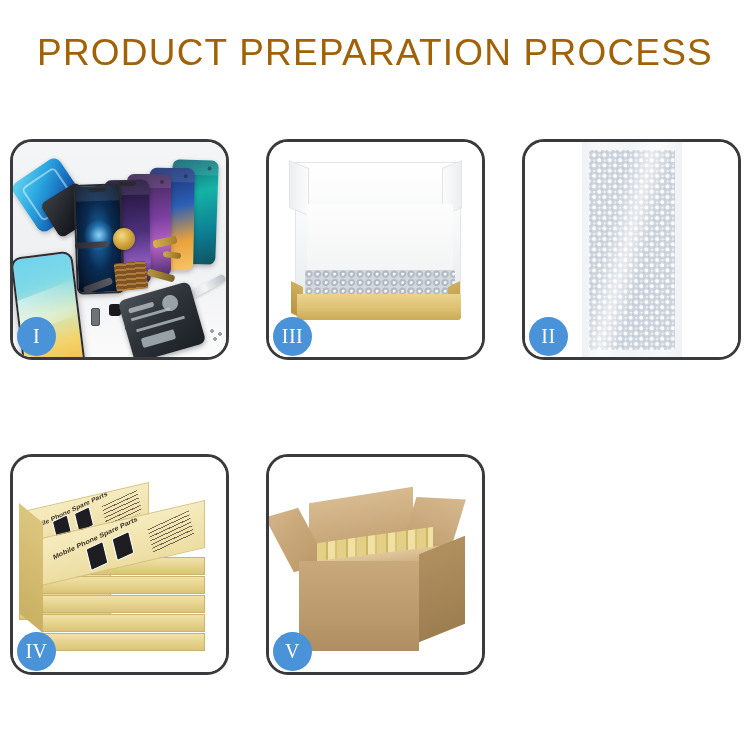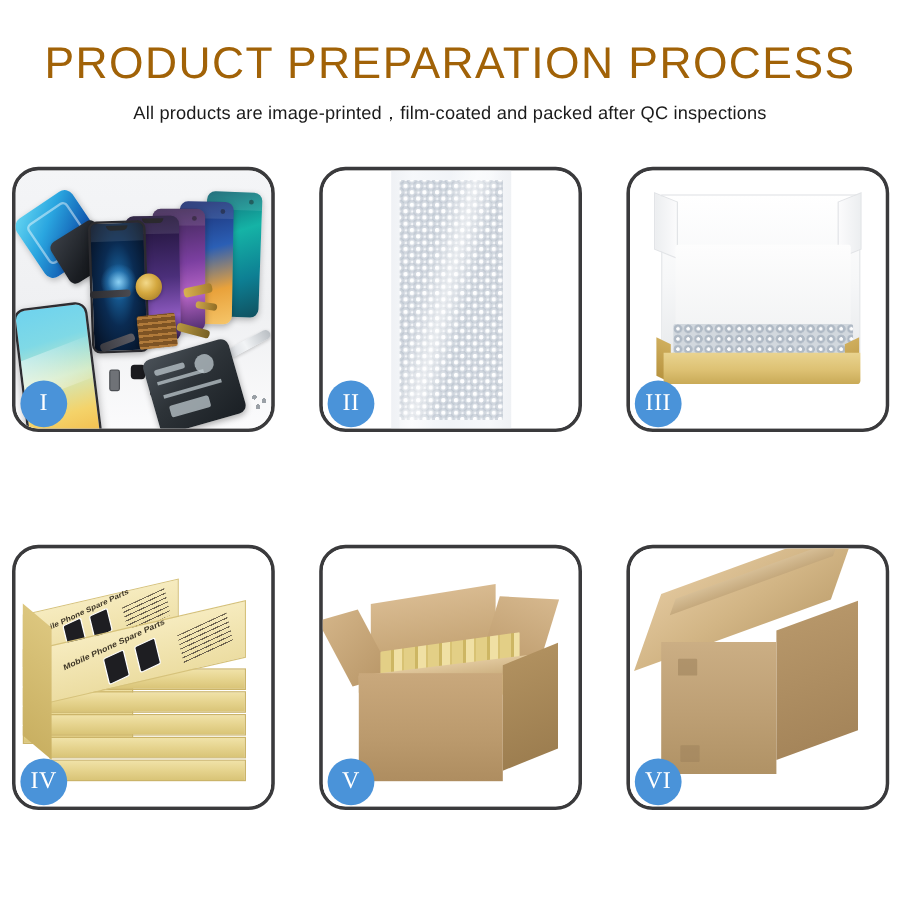--- a/index.html
+++ b/index.html
@@ -386,21 +386,20 @@
     position:absolute; left:110px; top:30px; width:70px; height:26px;
     background: linear-gradient(120deg, rgba(255,255,255,.85), rgba(255,255,255,.1));
     transform: skewY(-18deg);
   }
 </style>
 </head>
 <body>
 
 <div class="header">
   <div class="title">PRODUCT PREPARATION PROCESS</div>
-  <div class="subtitle">All products are image-printed，film-coated and packed after QC inspections</div>
 </div>
 
 <div class="grid">
 
   <div class="panel">
     <div class="panel-inner">
       <div class="p1-bg"></div>
 
       <div class="adhesive"></div>
       <div class="adh2"></div>
@@ -445,41 +444,41 @@
           <i class="mb3"></i>
           <i class="mb4"></i>
           <i class="mb5"></i>
       </div>
     </div>
     <div class="badge">I</div>
   </div>
 
   <div class="panel">
     <div class="panel-inner">
-      <div class="bw-wrap"></div>
-      <div class="bw-sheet"></div>
-      <div class="bw-bubbles"></div>
-      <div class="bw-gloss"></div>
-    </div>
-    <div class="badge">II</div>
-  </div>
-
-  <div class="panel">
-    <div class="panel-inner">
       <div class="p3-bg"></div>
       <div class="p3-lid"></div>
       <div class="p3-lidflapL"></div>
       <div class="p3-lidflapR"></div>
       <div class="p3-foam"></div>
       <div class="p3-bubble"></div>
       <div class="p3-sideL"></div>
       <div class="p3-sideR"></div>
       <div class="p3-front"></div>
     </div>
     <div class="badge">III</div>
+  </div>
+
+  <div class="panel">
+    <div class="panel-inner">
+      <div class="bw-wrap"></div>
+      <div class="bw-sheet"></div>
+      <div class="bw-bubbles"></div>
+      <div class="bw-gloss"></div>
+    </div>
+    <div class="badge">II</div>
   </div>
 
   <div class="panel">
     <div class="panel-inner">
       <div class="p4-bg"></div>
 
       <div class="box-y" style="left:6px; top:84px; width:92px; height:15px;"></div>
       <div class="box-y" style="left:6px; top:100px; width:92px; height:15px;"></div>
       <div class="box-y" style="left:6px; top:116px; width:92px; height:15px;"></div>
       <div class="box-y" style="left:6px; top:132px; width:92px; height:15px;"></div>
@@ -517,27 +516,14 @@
       <div class="crt-flapL"></div>
       <div class="crt-flapR"></div>
       <div class="crt-contents"></div>
       <div class="crt-rim"></div>
       <div class="crt-side"></div>
       <div class="crt-front"></div>
     </div>
     <div class="badge">V</div>
   </div>
 
-  <div class="panel">
-    <div class="panel-inner">
-      <div class="p6-bg"></div>
-      <div class="s-shine"></div>
-      <div class="s-top"></div>
-      <div class="s-tape"></div>
-      <div class="s-side"></div>
-      <div class="s-front"></div>
-      <div class="s-tab1"></div>
-      <div class="s-tab2"></div>
-    </div>
-    <div class="badge">VI</div>
-  </div>
 
 </div>
 
 </body></html>

